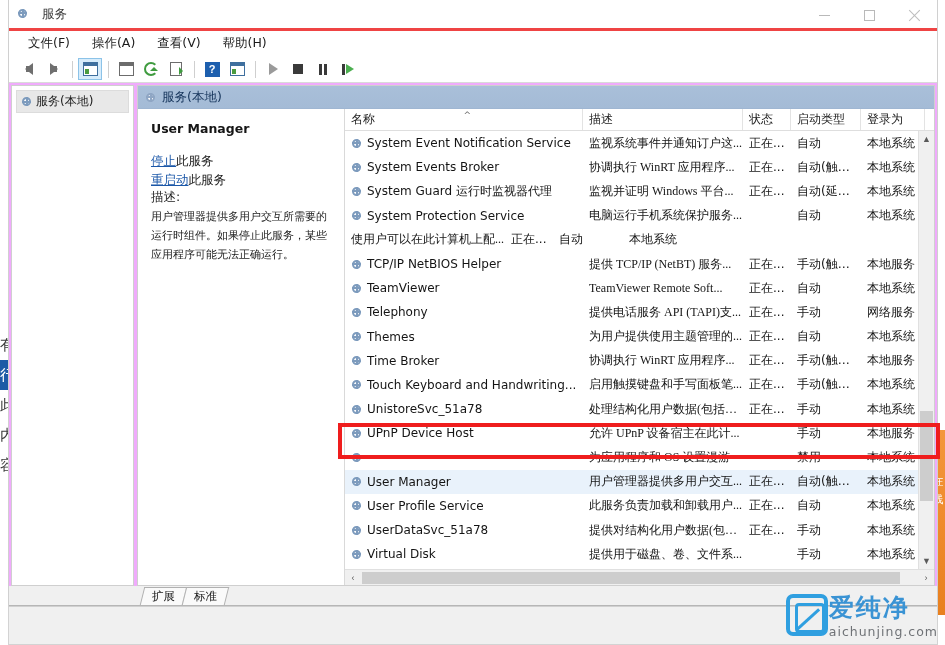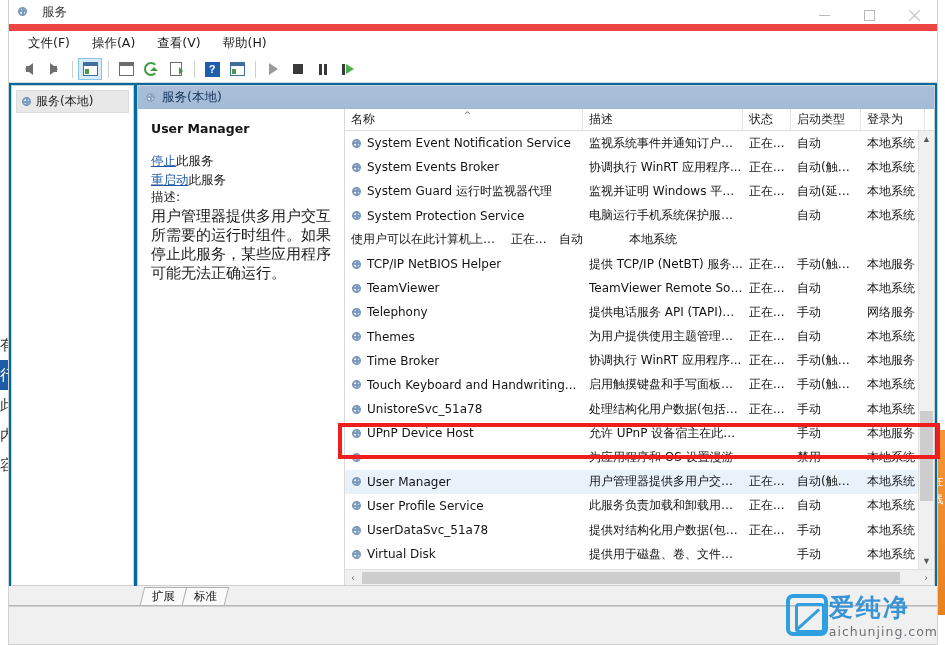--- a/index.html
+++ b/index.html
@@ -43,21 +43,21 @@
     border: 1px solid #d0d0d0;
     border-top: none;
     display: flex; flex-direction: column;
   }
 
   
   #titlebar {
     height: 31px; min-height: 31px;
     background: #ffffff;
     display: flex; align-items: center;
-    border-bottom: 7px solid #ef4444;
+    border-bottom: 3px solid #ef4444;
   }
   #titlebar .t-icon {
     width: 17px; height: 17px; margin-left: 9px; margin-right: 7px;
     position: relative; flex: none;
   }
   .gear {
     width: 15px; height: 15px; border-radius: 50%;
     border: 3px solid #7d9bbd; background: #fff;
     position: relative; display: inline-block;
   }
@@ -142,21 +142,21 @@
   .ic-stop { width:10px;height:10px;background:#3a3a3a; }
   .ic-pause { width:10px;height:11px; position:relative; }
   .ic-pause::before,.ic-pause::after{content:"";position:absolute;top:0;width:3px;height:11px;background:#3a3a3a;}
   .ic-pause::before{left:1px;} .ic-pause::after{right:1px;}
   .ic-restart { width:12px;height:11px;position:relative; }
   .ic-restart::before{content:"";position:absolute;left:0;top:0;width:3px;height:11px;background:#3a3a3a;}
   .ic-restart::after{content:"";position:absolute;left:4px;top:0;
     border-top:5.5px solid transparent;border-bottom:5.5px solid transparent;border-left:8px solid #4caf50;}
 
   
-  #body-split { flex: 1; display: flex; min-height: 0; background: #0369a1;
+  #body-split { flex: 1; display: flex; min-height: 0; background: #f0abfc;
                 padding: 2px 2px 0 2px; }
 
   
   #tree-pane {
     width: 123px; min-width: 123px;
     background: #ffffff; border: 1px solid #cfcfcf;
     padding: 2px 0 0 0;
   }
   .tree-item {
     display: flex; align-items: center; gap: 5px;
@@ -190,40 +190,40 @@
     width: 207px; min-width: 207px;
     padding: 12px 10px 0 13px;
     background: #fff;
     border-right: 1px solid #d9d9d9;
     font-family: "DejaVu Sans", sans-serif;
   }
   #svc-title { font-size: 12.5px; font-weight: bold; color: #161616; }
   .links { margin-top: 15px; font-size: 12.5px; line-height: 19px; color: #1c1c1c; }
   .links a { color: #1b57a8; text-decoration: underline; cursor: pointer; }
   .desc-label { font-size: 12.5px; color: #1c1c1c; }
-  .desc-text { margin-top: 1px; font-size: 15px; color: #1c1c1c; line-height: 19px; }
+  .desc-text { margin-top: 1px; font-size: 11px; color: #1c1c1c; line-height: 19px; }
 
   
   #list-col { flex: 1; min-width: 0; display: flex; flex-direction: column; background: #fff; }
   #list-head {
     height: 22px; min-height: 22px;
     display: flex; align-items: stretch;
     background: #ffffff; border-bottom: 1px solid #dedede;
     font-size: 12px; color: #1d1d1d;
     font-family: "DejaVu Sans", sans-serif;
   }
   #list-head .hc {
     display: flex; align-items: center; padding-left: 6px;
     border-right: 1px solid #e3e3e3; position: relative;
   }
   #list-head .sortmark {
     position: absolute; left: 50%; top: 1px; font-size: 9px; color: #6d6d6d;
   }
   .c-name { width: 238px; min-width: 238px; }
-  .c-desc { width: 160px; min-width: 160px; }
+  .c-desc { width: 160px; min-width: 160px; font-family: Liberation Serif, serif; }
   .c-stat { width: 48px; min-width: 48px; }
   .c-start { width: 70px; min-width: 70px; }
   .c-logon { width: 64px; min-width: 64px; }
 
   #rows-wrap { flex: 1; position: relative; overflow: hidden; display: flex; }
   #rows { flex: 1; min-width: 0; }
   .row {
     height: 24.2px; display: flex; align-items: center;
     font-size: 12px; color: #141414;
     font-family: "DejaVu Sans", sans-serif;

